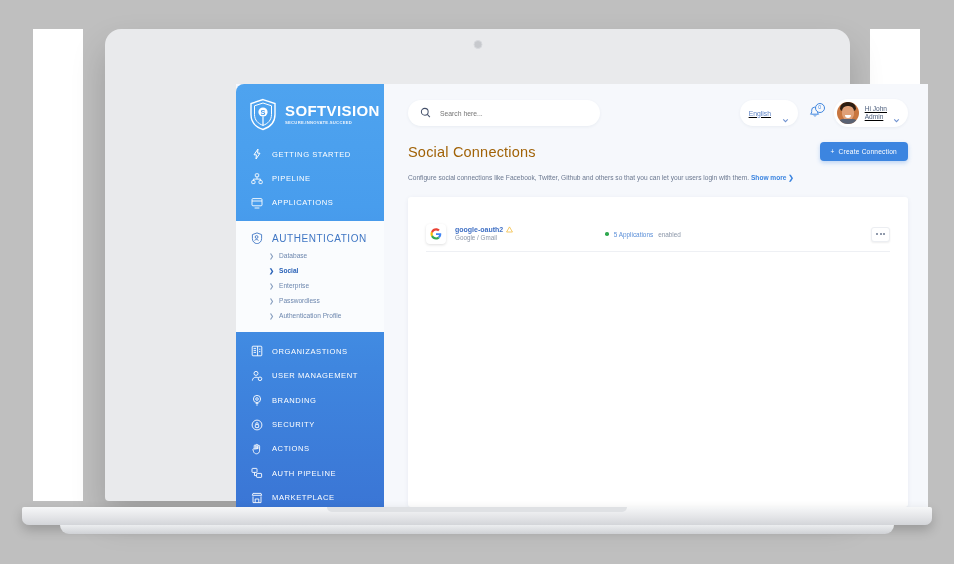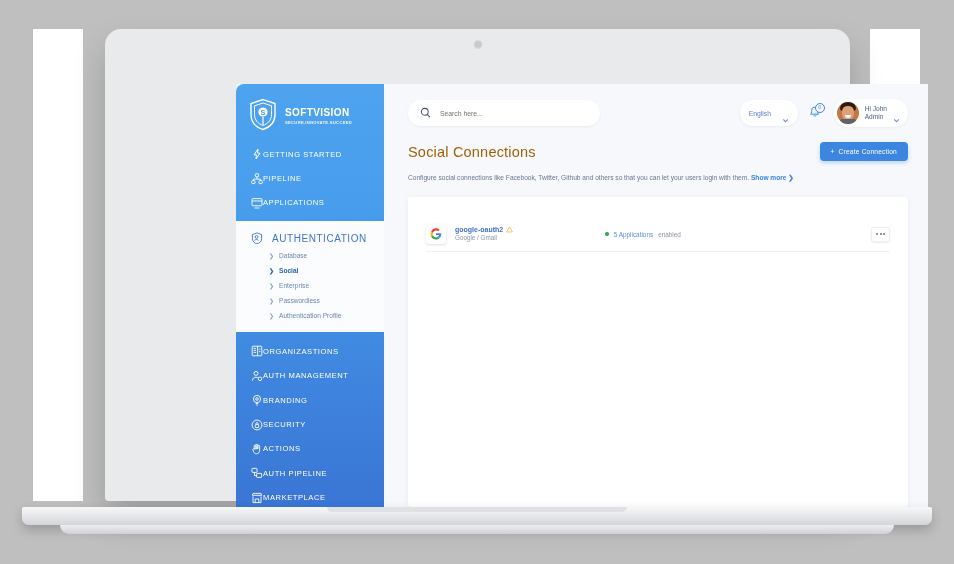--- a/index.html
+++ b/index.html
@@ -52,29 +52,29 @@
   
   .sidebar{
     position:absolute;left:0;top:0;width:148px;height:437px;
     background:linear-gradient(180deg,#4ea3ef 0%,#489ded 28%,#3f86df 65%,#3a74d4 100%);
     border-radius:8px 0 0 0;
   }
   .logo{display:flex;align-items:center;gap:7px;padding:14px 0 0 12px;height:46px;box-sizing:border-box;}
   .logo-mark{width:30px;height:33px;flex:none;}
   .logo-text{line-height:1;}
   .logo-name{
-    color:#fff;font-size:10px;font-weight:bold;letter-spacing:.4px;
+    color:#fff;font-size:15px;font-weight:bold;letter-spacing:.4px;
   }
   .logo-tag{
     color:#eaf3fd;font-size:4.2px;font-weight:bold;letter-spacing:.25px;margin-top:2px;
   }
 
   .nav-group{padding-top:12px;}
   .nav-item{
-    display:flex;align-items:center;
+    display:flex;align-items:center;gap:9px;
     height:24.4px;padding-left:15px;box-sizing:border-box;
     color:#ffffff;font-size:7.6px;letter-spacing:.55px;
     cursor:pointer;
   }
   .nav-item .ico{width:12px;height:12px;flex:none;display:block;}
   .nav-item .ico svg{width:12px;height:12px;display:block;}
 
   
   .auth-panel{
     background:#fafcfe;margin-top:6px;padding:7px 0 9px 0;
@@ -93,21 +93,21 @@
   .sub-item.active{color:#2b63b8;font-weight:bold;}
   .sub-item.active .chev{color:#2b63b8;}
   .nav-group-2{padding-top:7px;}
 
   
   .main{
     position:absolute;left:148px;top:0;width:544px;height:437px;
     background:#f6f8fc;
   }
   .topbar{
-    height:58px;display:flex;align-items:center;padding:0 20px 0 24px;box-sizing:border-box;
+    height:58px;display:flex;align-items:center;padding:0 20px 0 24px;box-sizing:border-box;text-decoration:underline;
   }
   .search{
     width:192px;height:26px;background:#fff;border-radius:13px;
     display:flex;align-items:center;gap:7px;padding:0 12px;box-sizing:border-box;
     box-shadow:0 1px 3px rgba(60,80,120,.07);
   }
   .search svg{width:11px;height:11px;flex:none;}
   .search-input{
     border:0;outline:0;background:transparent;flex:1;
     font-family:"Liberation Sans",sans-serif;font-size:6.8px;color:#7d8ba3;
@@ -297,21 +297,21 @@
             <span>ORGANIZASTIONS</span>
           </div>
           <div class="nav-item">
             <span class="ico">
               <svg viewBox="0 0 12 12" fill="none" stroke="#fff" stroke-width="0.9">
                 <circle cx="5" cy="3.4" r="2"></circle>
                   <path d="M1.4 10.6c0-2.2 1.7-3.4 3.6-3.4 1 0 1.9.3 2.5.9"></path>
                 <circle cx="9" cy="8.8" r="1.8"></circle>
               </svg>
             </span>
-            <span>AUTH MANAGEMENT</span>
+            <span>USER MANAGEMENT</span>
           </div>
           <div class="nav-item">
             <span class="ico">
               <svg viewBox="0 0 12 12" fill="none" stroke="#fff" stroke-width="0.9">
                 <circle cx="6" cy="5" r="3.6"></circle>
                   <circle cx="6" cy="5" r="1.3"></circle>
                   <path d="M4.6 9.4h2.8M5.2 11h1.6"></path>
               </svg>
             </span>
             <span>BRANDING</span>

